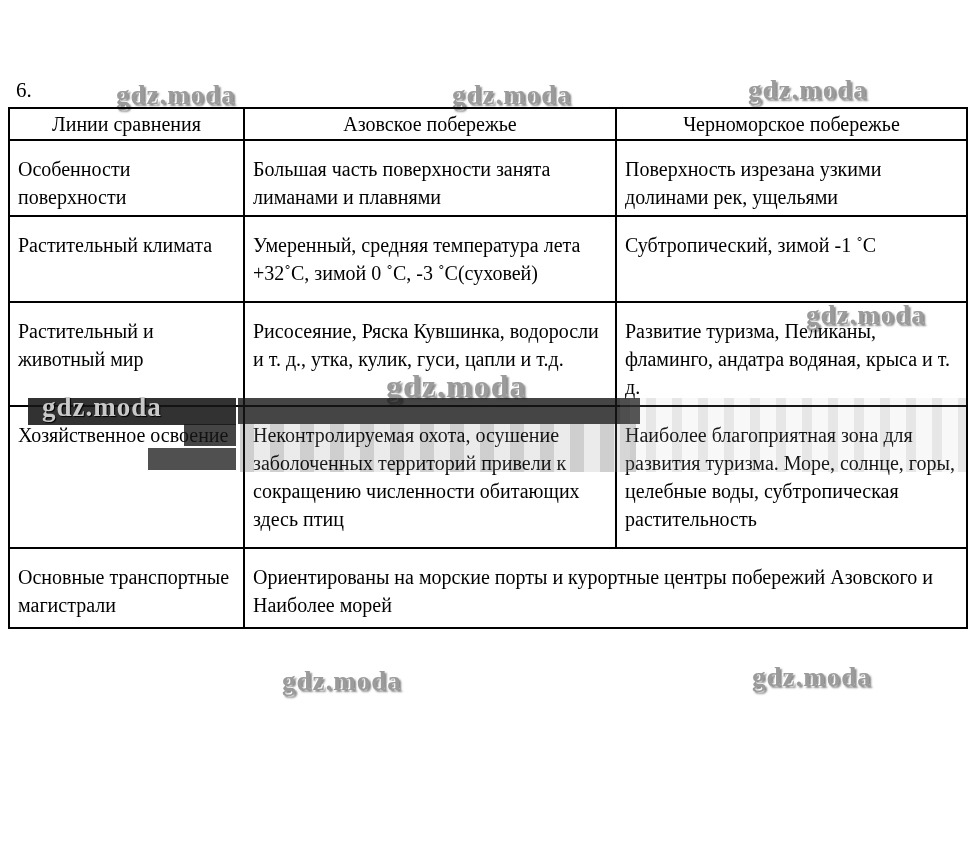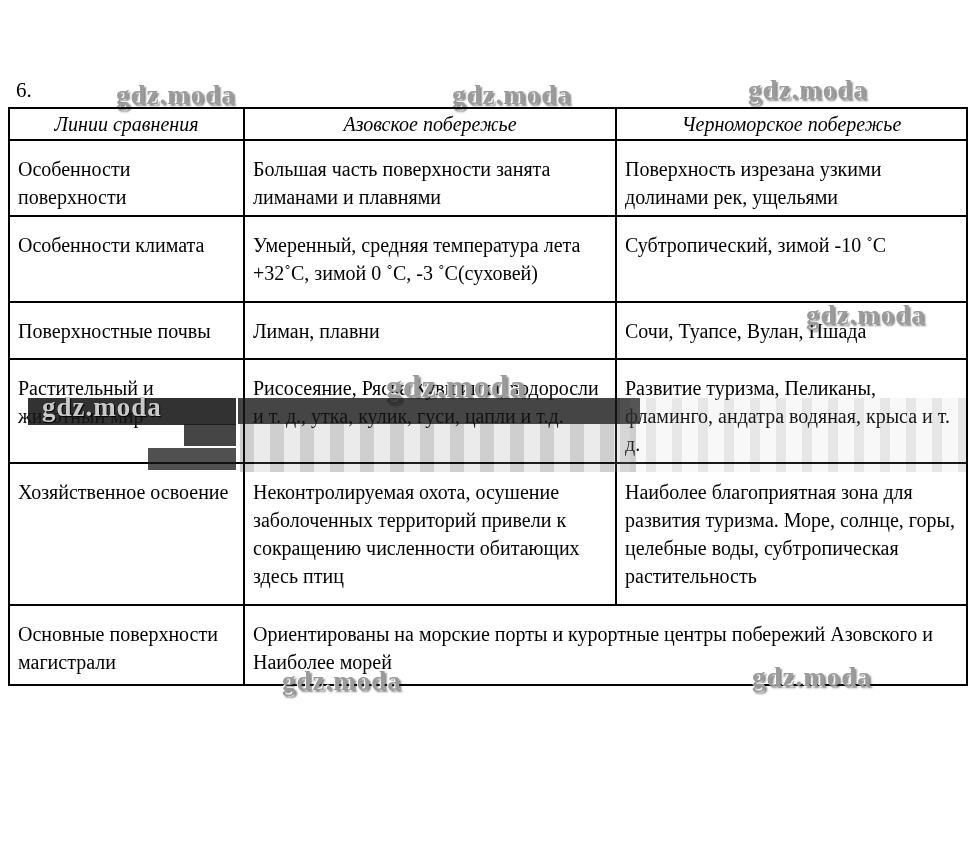--- a/index.html
+++ b/index.html
@@ -33,21 +33,20 @@
     border: 2px solid #000000;
     vertical-align: top;
     padding: 14px 8px 4px 8px;
     text-align: left;
     font-weight: normal;
     word-wrap: break-word;
   }
   table.compare th {
     text-align: center;
     padding: 1px 4px;
-    font-style: italic;
   }
   col.c1 { width: 235px; }
   col.c2 { width: 372px; }
   col.c3 { width: 351px; }
   tr.h-head  { height: 29px; }
   tr.h-r1 { height: 57px; }
   tr.h-r2 { height: 86px; }
   tr.h-r3 { height: 57px; }
   tr.h-r4 { height: 86px; }
   tr.h-r5 { height: 82px; }
@@ -115,41 +114,36 @@
       <th>Линии сравнения</th>
       <th>Азовское побережье</th>
       <th>Черноморское побережье</th>
     </tr>
     <tr class="h-r1">
       <td>Особенности поверхности</td>
       <td>Большая часть поверхности занята лиманами и плавнями</td>
       <td>Поверхность изрезана узкими долинами рек, ущельями</td>
     </tr>
     <tr class="h-r2">
-      <td>Особенности климата</td>
+      <td>Растительный климата</td>
       <td>Умеренный, средняя температура лета +32˚С, зимой 0 ˚С, -3 ˚С(суховей)</td>
-      <td>Субтропический, зимой -10 ˚С</td>
-    </tr>
-    <tr class="h-r3">
-      <td>Поверхностные почвы</td>
-      <td>Лиман, плавни</td>
-      <td>Сочи, Туапсе, Вулан, Пшада</td>
+      <td>Субтропический, зимой -1 ˚С</td>
     </tr>
     <tr class="h-r5">
       <td>Растительный и животный мир</td>
       <td>Рисосеяние, Ряска Кувшинка, водоросли и т. д., утка, кулик, гуси, цапли и т.д.</td>
       <td>Развитие туризма, Пеликаны, фламинго, андатра водяная, крыса и т. д.</td>
     </tr>
     <tr class="h-r6">
       <td>Хозяйственное освоение</td>
       <td>Неконтролируемая охота, осушение заболоченных территорий привели к сокращению численности обитающих здесь птиц</td>
       <td>Наиболее благоприятная зона для развития туризма. Море, солнце, горы, целебные воды, субтропическая растительность</td>
     </tr>
     <tr class="h-r7">
-      <td>Основные поверхности магистрали</td>
+      <td>Основные транспортные магистрали</td>
       <td class="merged" colspan="2">Ориентированы на морские порты и курортные центры побережий Азовского и Наиболее морей</td>
     </tr>
   </tbody>
     </table>
 
   <div class="watermark" style="left:806px; top:300px;">gdz.moda</div>
   <div class="watermark big" style="left:386px; top:368px;">gdz.moda</div>
 
   <div class="artifact dark" style="left:28px; top:398px; width:208px; height:27px;"></div>
   <div class="artifact dark" style="left:238px; top:398px; width:402px; height:26px; opacity:0.8;"></div>

